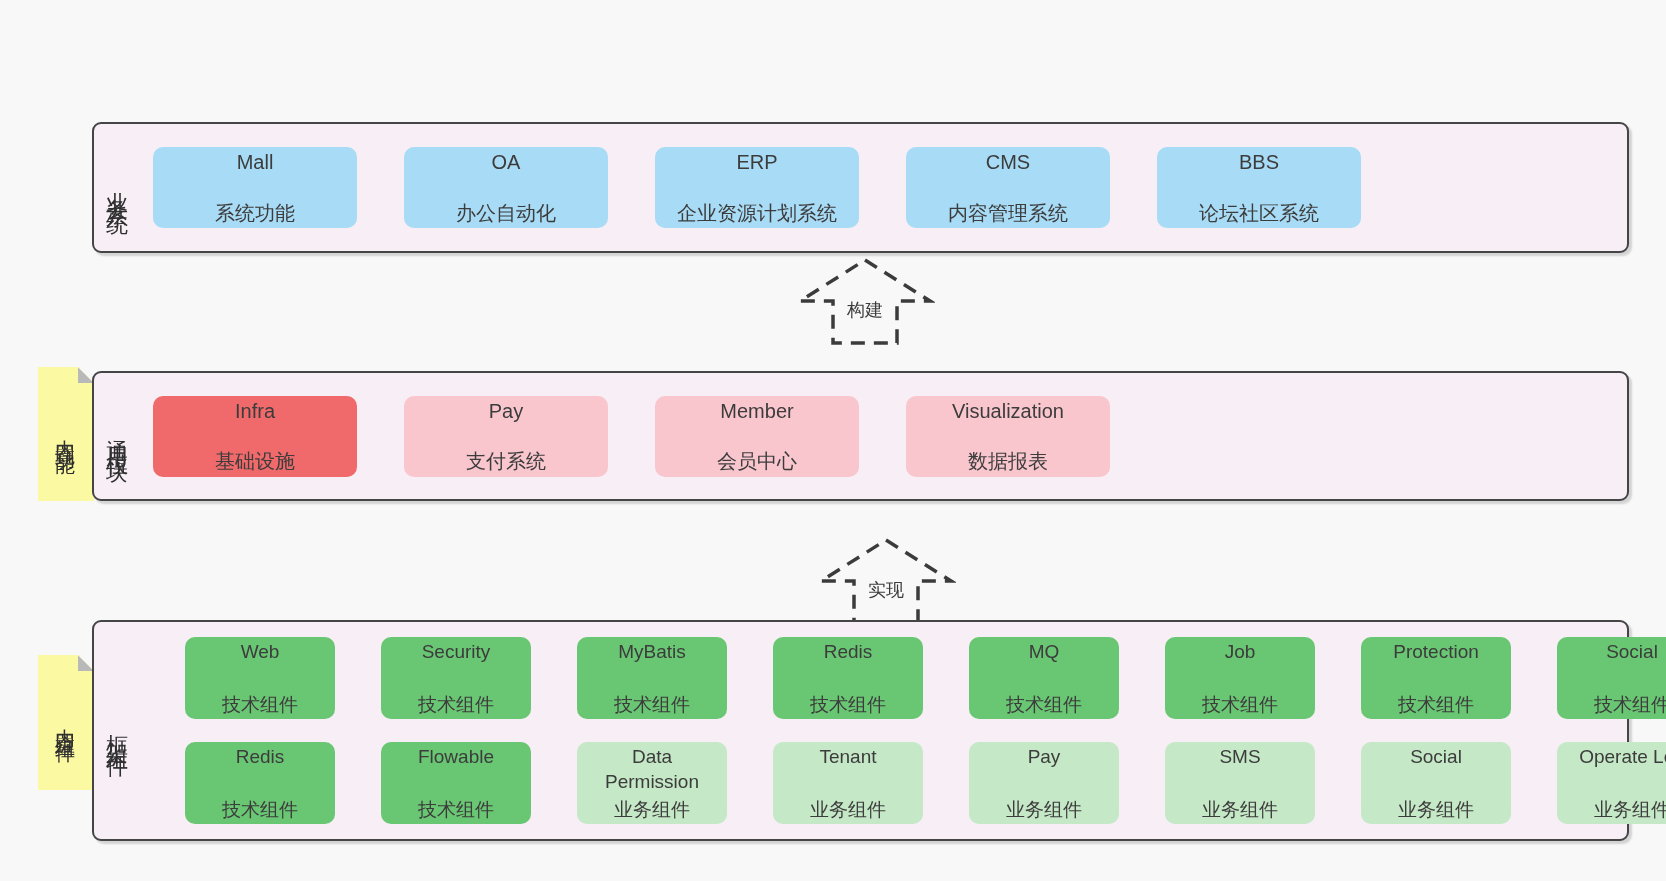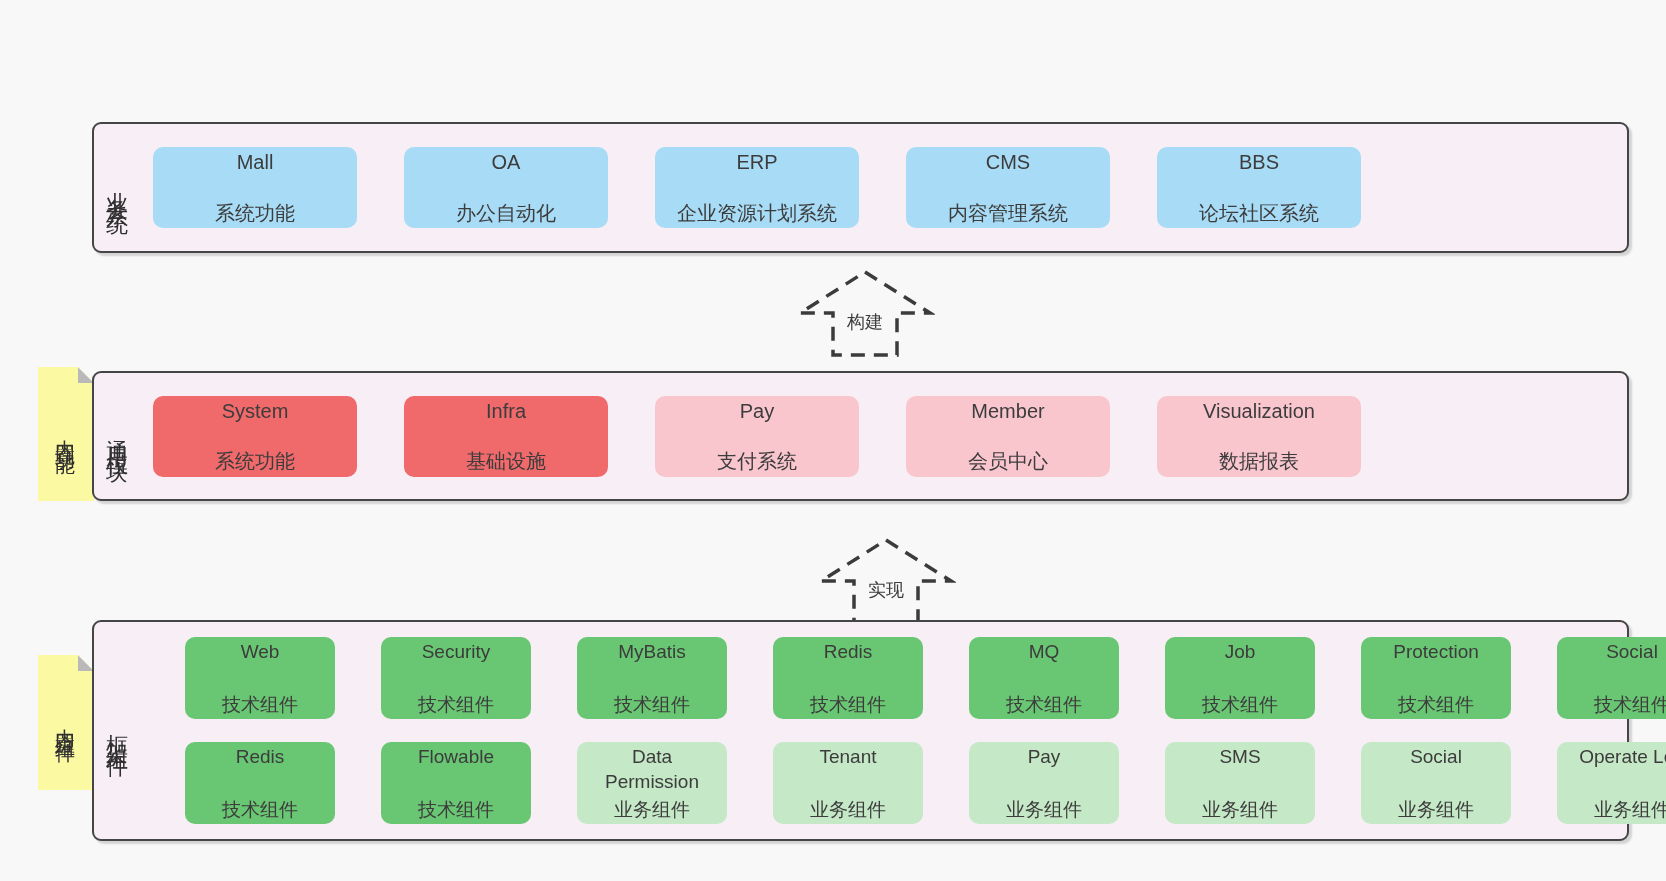--- a/index.html
+++ b/index.html
@@ -102,21 +102,21 @@
     clip-path: polygon(0 0, 100% 100%, 0 100%);
   }
 
   
   .arrow {
     position: absolute;
     width: 140px;
     height: 90px;
     z-index: 0;
   }
-  .arrow-0 { left: 795px; top: 268px; }
+  .arrow-0 { left: 795px; top: 256px; }
   .arrow-1 { left: 816px; top: 536px; }
   .arrow svg { display: block; width: 140px; height: 90px; }
   .arrow .arrow-label {
     position: absolute;
     left: 50%;
     top: 41px;
     transform: translateX(-50%);
     font-size: 18px;
     color: #3b3b3b;
     background: var(--c-page_bg, #f8f8f8);
@@ -171,24 +171,20 @@
       <polygon points="70,4 135,45 102,45 102,87 38,87 38,45 5,45" fill="none" stroke="#3b3b3b" stroke-width="3.5" stroke-dasharray="14 9"></polygon>
     </svg>
     <div class="arrow-label">构建</div>
   </div>
 
   <section class="band band-1 cols-6">
     <div class="band-title">通用模块</div>
     <div class="boxes">
         <div class="box-row">
           <div class="box box-red">
-            <span>System</span>
-            <span>系统功能</span>
-          </div>
-          <div class="box box-red">
             <span>Infra</span>
             <span>基础设施</span>
           </div>
           <div class="box box-pink">
             <span>Pay</span>
             <span>支付系统</span>
           </div>
           <div class="box box-pink">
             <span>Member</span>
             <span>会员中心</span>

